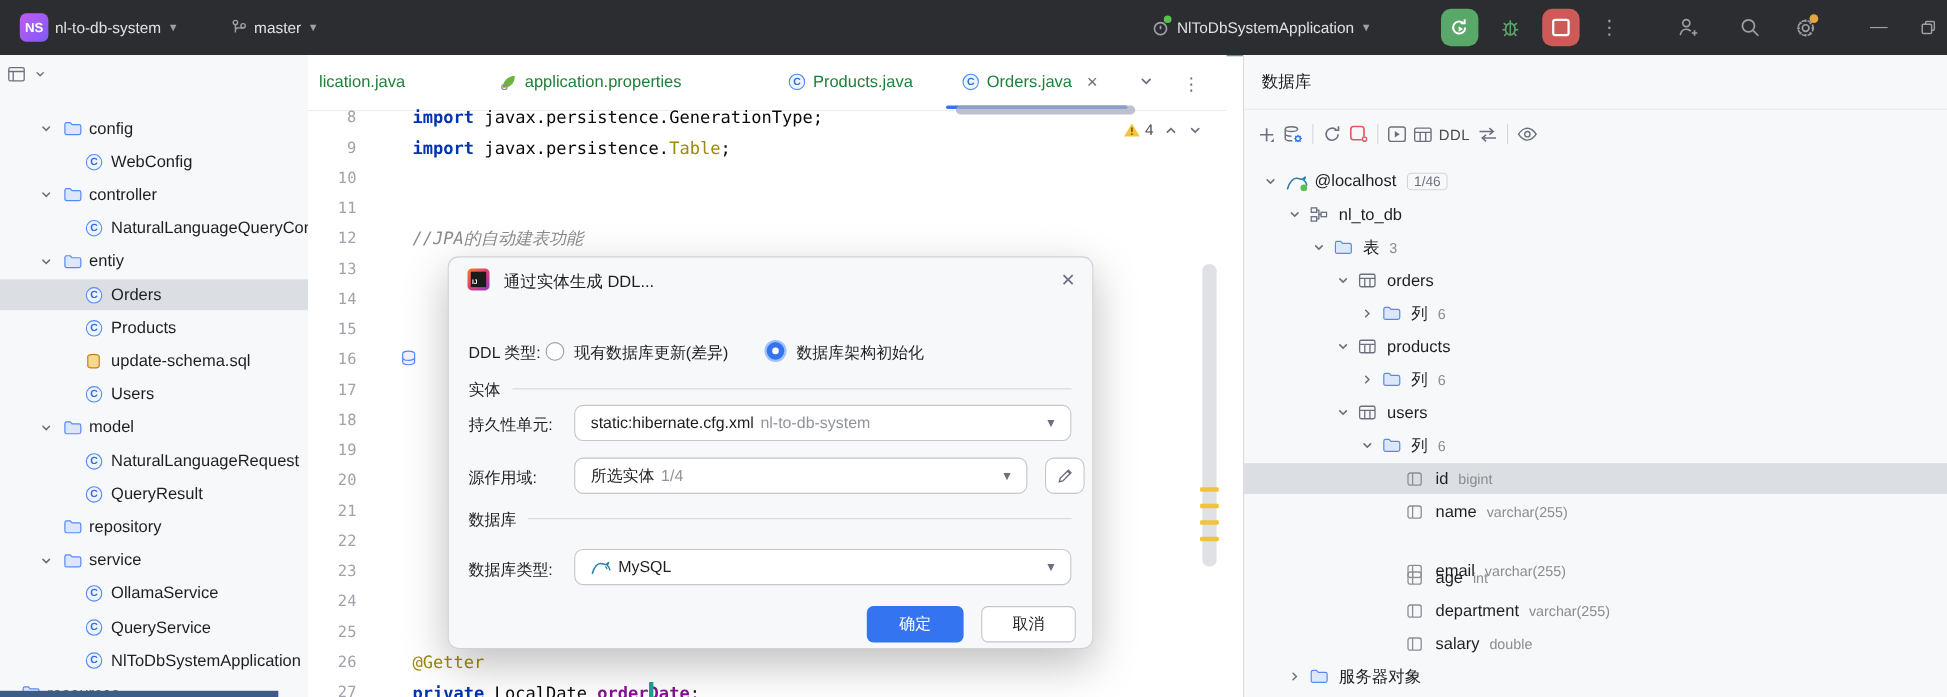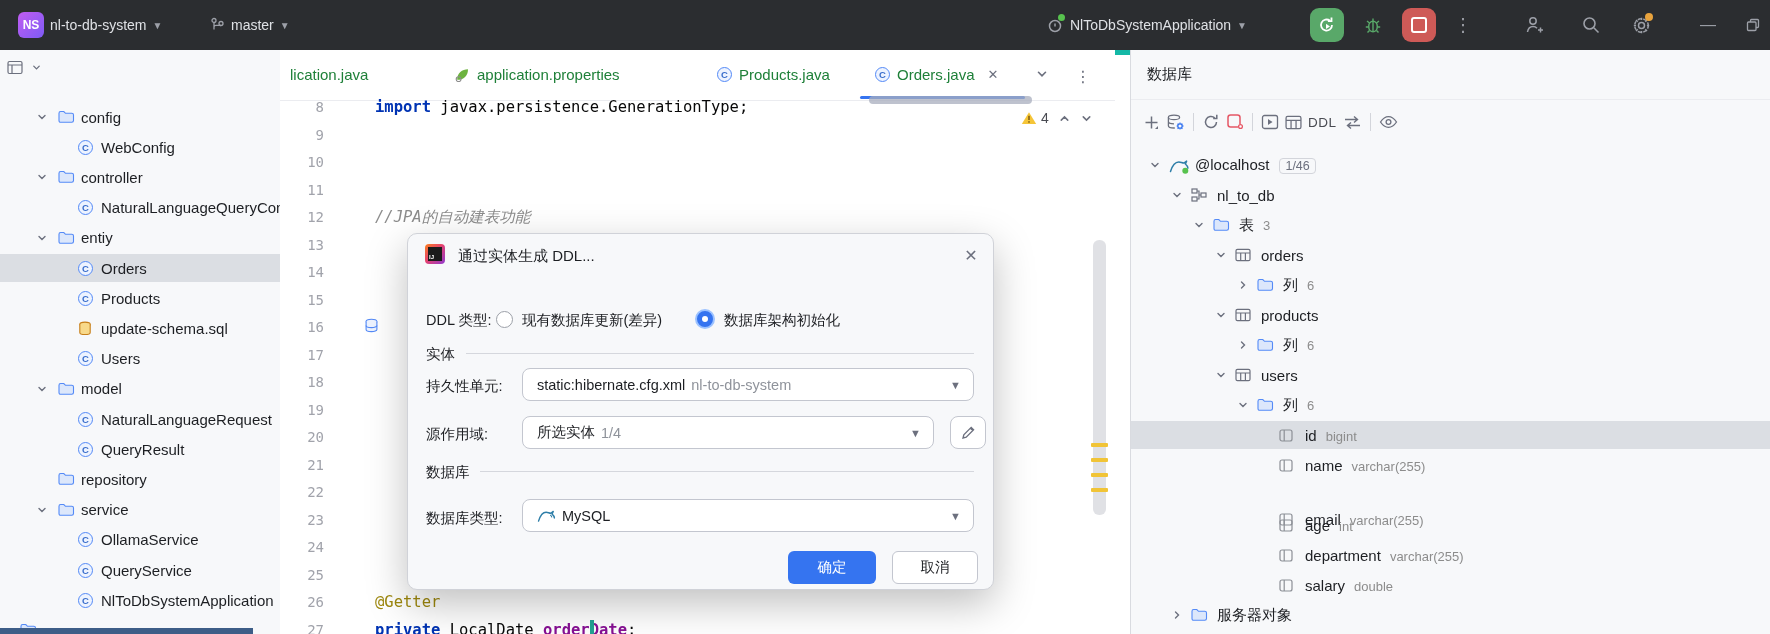--- a/index.html
+++ b/index.html
@@ -1,20 +1,20 @@
 <!DOCTYPE html>
 <html><head>
 <meta charset="utf-8">
 <style>
   html,body{margin:0;padding:0;}
   body{width:1770px;height:634px;position:relative;overflow:hidden;background:#fff;
        font-family:"Liberation Sans","DejaVu Sans",sans-serif;-webkit-font-smoothing:antialiased;}
   svg{display:block}
   
-  .titlebar{position:absolute;left:0;top:0;width:1770px;height:50px;background:#2B2D30;border-bottom:5px solid #14b8a6;}
+  .titlebar{position:absolute;left:0;top:0;width:1770px;height:50px;background:#2B2D30;border-bottom:1px solid #14b8a6;}
   .tb-item{position:absolute;top:0;height:50px;display:flex;align-items:center;color:#DFE1E5;font-size:14px;gap:6px;}
   .ns-logo{width:26px;height:26px;border-radius:6px;background:linear-gradient(135deg,#C15CF2,#7D5BF5);
            color:#fff;font-weight:bold;font-size:12px;display:flex;align-items:center;justify-content:center;}
   .tb-chev{color:#9DA0A8;font-size:10px;}
   .tb-btn{position:absolute;top:8px;width:34px;height:34px;border-radius:9px;display:flex;align-items:center;justify-content:center;}
   .tb-ico{position:absolute;top:12px;width:26px;height:26px;display:flex;align-items:center;justify-content:center;}
   .stop-inner{width:12px;height:12px;border:2px solid #fff;border-radius:3px;}
   .gear-dot{position:absolute;right:-1px;top:-2px;width:8px;height:8px;border-radius:50%;background:#E8A33D;}
   
   .left-panel{position:absolute;left:0;top:50px;width:295px;height:584px;background:#F7F8FA;border-right:1px solid #EBECF0;overflow:hidden;}
@@ -367,21 +367,21 @@
     </span>
     <svg width="13" height="13" viewBox="0 0 12 12">
         <path d="M3 7.5l3-3 3 3" fill="none" stroke="#6C707E" stroke-width="1.4" stroke-linecap="round"></path>
       </svg>
     <svg width="13" height="13" viewBox="0 0 12 12">
         <path d="M3 4.5l3 3 3-3" fill="none" stroke="#6C707E" stroke-width="1.4" stroke-linecap="round"></path>
       </svg>
   </div>
   <div id="code">
       <div class="code-line" style="top: 44px;"><span class="num">8</span><span class="src"><span class="cs-kw">import </span><span class="cs-plain">javax.persistence.GenerationType;</span></span></div>
-      <div class="code-line" style="top: 71.5px;"><span class="num">9</span></div>
+      <div class="code-line" style="top: 71.5px;"><span class="num">9</span><span class="src"><span class="cs-kw">import </span><span class="cs-plain">javax.persistence.</span><span class="cs-cls">Table</span><span class="cs-plain">;</span></span></div>
       <div class="code-line" style="top: 99px;"><span class="num">10</span></div>
       <div class="code-line" style="top: 126.5px;"><span class="num">11</span><span class="src"></span></div>
       <div class="code-line" style="top: 154px;"><span class="num">12</span><span class="src"><span class="cs-cmt">//JPA的自动建表功能</span></span></div>
       <div class="code-line" style="top: 181.5px;"><span class="num">13</span><span class="src"></span></div>
       <div class="code-line" style="top: 209px;"><span class="num">14</span><span class="src"></span></div>
       <div class="code-line" style="top: 236.5px;"><span class="num">15</span><span class="src"></span></div>
       <div class="code-line" style="top: 264px;"><span class="num">16</span><span class="src"></span></div>
       <div class="code-line" style="top: 291.5px;"><span class="num">17</span><span class="src"></span></div>
       <div class="code-line" style="top: 319px;"><span class="num">18</span><span class="src"></span></div>
       <div class="code-line" style="top: 346.5px;"><span class="num">19</span><span class="src"></span></div>

